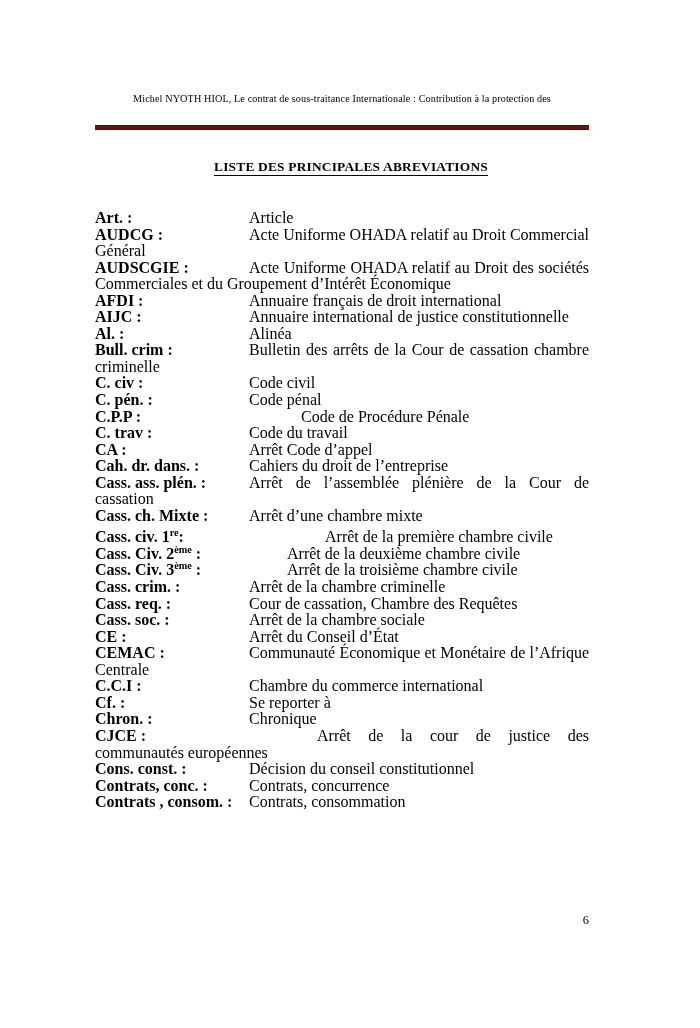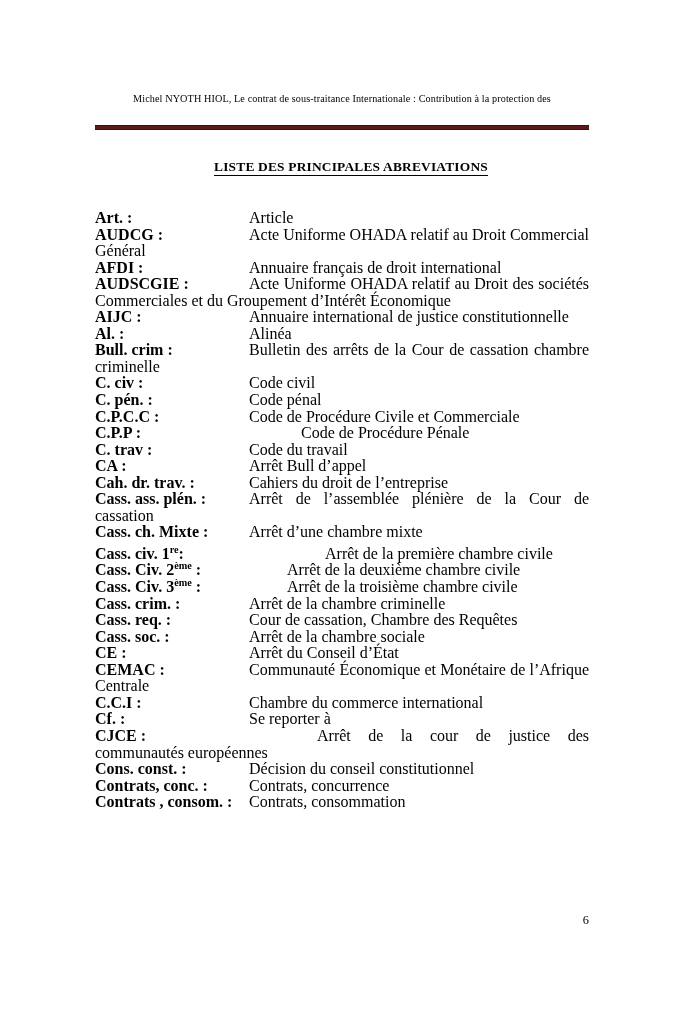--- a/index.html
+++ b/index.html
@@ -128,44 +128,44 @@
 
   <div class="header-rule"></div>
 
   <div class="doc-title">
     <span>LISTE DES PRINCIPALES ABREVIATIONS</span>
   </div>
 
   <div class="list">
       <p class="entry"><span class="term">Art. :</span><span class="def">Article</span></p>
       <p class="entry"><span class="term">AUDCG :</span><span class="def">Acte Uniforme OHADA relatif au Droit Commercial Général</span></p>
+      <p class="entry"><span class="term">AUDSCGIE :</span><span class="def">Acte Uniforme OHADA relatif au Droit des sociétés Commerciales et du Groupement d’Intérêt Économique</span></p>
       <p class="entry"><span class="term">AFDI :</span><span class="def">Annuaire français de droit international</span></p>
-      <p class="entry"><span class="term">AUDSCGIE :</span><span class="def">Acte Uniforme OHADA relatif au Droit des sociétés Commerciales et du Groupement d’Intérêt Économique</span></p>
       <p class="entry"><span class="term">AIJC :</span><span class="def">Annuaire international de justice constitutionnelle</span></p>
       <p class="entry"><span class="term">Al. :</span><span class="def">Alinéa</span></p>
       <p class="entry"><span class="term">Bull. crim :</span><span class="def">Bulletin des arrêts de la Cour de cassation chambre criminelle</span></p>
       <p class="entry"><span class="term">C. civ :</span><span class="def">Code civil</span></p>
       <p class="entry"><span class="term">C. pén. :</span><span class="def">Code pénal</span></p>
-      <p class="entry"><span class="term">C.P.C.C :</span><span class="def">Code de Procédure Civile et Commerciale</span></p>
       <p class="entry"><span class="term">C.P.P :</span><span class="def indent-md">Code de Procédure Pénale</span></p>
       <p class="entry"><span class="term">C. trav :</span><span class="def">Code du travail</span></p>
-      <p class="entry"><span class="term">CA :</span><span class="def">Arrêt Bull d’appel</span></p>
-      <p class="entry"><span class="term">Cah. dr. trav. :</span><span class="def">Cahiers du droit de l’entreprise</span></p>
+      <p class="entry"><span class="term">CA :</span><span class="def">Arrêt Code d’appel</span></p>
+      <p class="entry"><span class="term">Cah. dr. dans. :</span><span class="def">Cahiers du droit de l’entreprise</span></p>
       <p class="entry"><span class="term">Cass. ass. plén. :</span><span class="def">Arrêt de l’assemblée plénière de la Cour de cassation</span></p>
       <p class="entry"><span class="term">Cass. ch. Mixte :</span><span class="def">Arrêt d’une chambre mixte</span></p>
       <p class="entry gap-before"><span class="term">Cass. civ. 1<sup>re</sup><span>:</span></span><span class="def indent-xl">Arrêt de la première  chambre civile</span></p>
       <p class="entry"><span class="term">Cass. Civ. 2<sup>ème</sup><span> :</span></span><span class="def indent-sm">Arrêt de la deuxième chambre civile</span></p>
       <p class="entry"><span class="term">Cass. Civ. 3<sup>ème</sup><span> :</span></span><span class="def indent-sm">Arrêt de la troisième chambre civile</span></p>
       <p class="entry"><span class="term">Cass. crim. :</span><span class="def">Arrêt de la chambre criminelle</span></p>
       <p class="entry"><span class="term">Cass. req. :</span><span class="def">Cour de cassation, Chambre des Requêtes</span></p>
       <p class="entry"><span class="term">Cass. soc. :</span><span class="def">Arrêt de la chambre sociale</span></p>
       <p class="entry"><span class="term">CE :</span><span class="def">Arrêt du Conseil d’État</span></p>
       <p class="entry"><span class="term">CEMAC :</span><span class="def">Communauté Économique et Monétaire de l’Afrique Centrale</span></p>
       <p class="entry"><span class="term">C.C.I :</span><span class="def">Chambre du commerce international</span></p>
       <p class="entry"><span class="term">Cf. :</span><span class="def">Se reporter à</span></p>
+      <p class="entry"><span class="term">Chron. :</span><span class="def">Chronique</span></p>
       <p class="entry"><span class="term">CJCE :</span><span class="def indent-lg">Arrêt de la cour de justice des communautés européennes</span></p>
       <p class="entry"><span class="term">Cons. const. :</span><span class="def">Décision du conseil constitutionnel</span></p>
       <p class="entry"><span class="term">Contrats, conc. :</span><span class="def">Contrats, concurrence</span></p>
       <p class="entry"><span class="term">Contrats , consom. :</span><span class="def">Contrats, consommation</span></p>
     </div>
 
   <div class="folio">6</div>
 
 </div>
 

